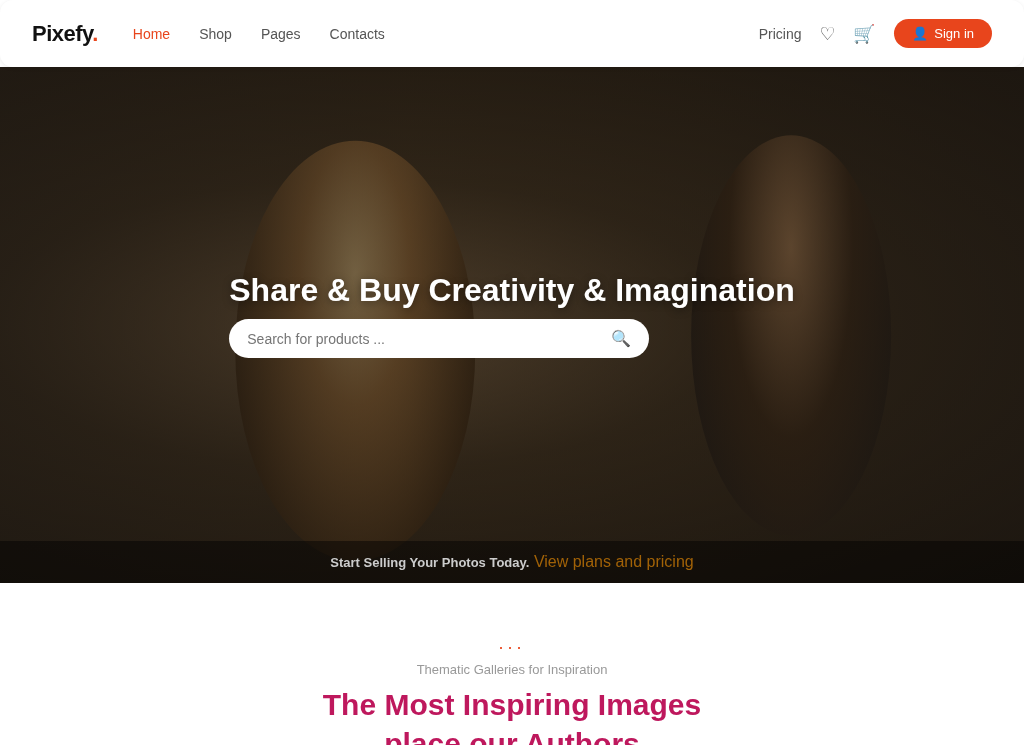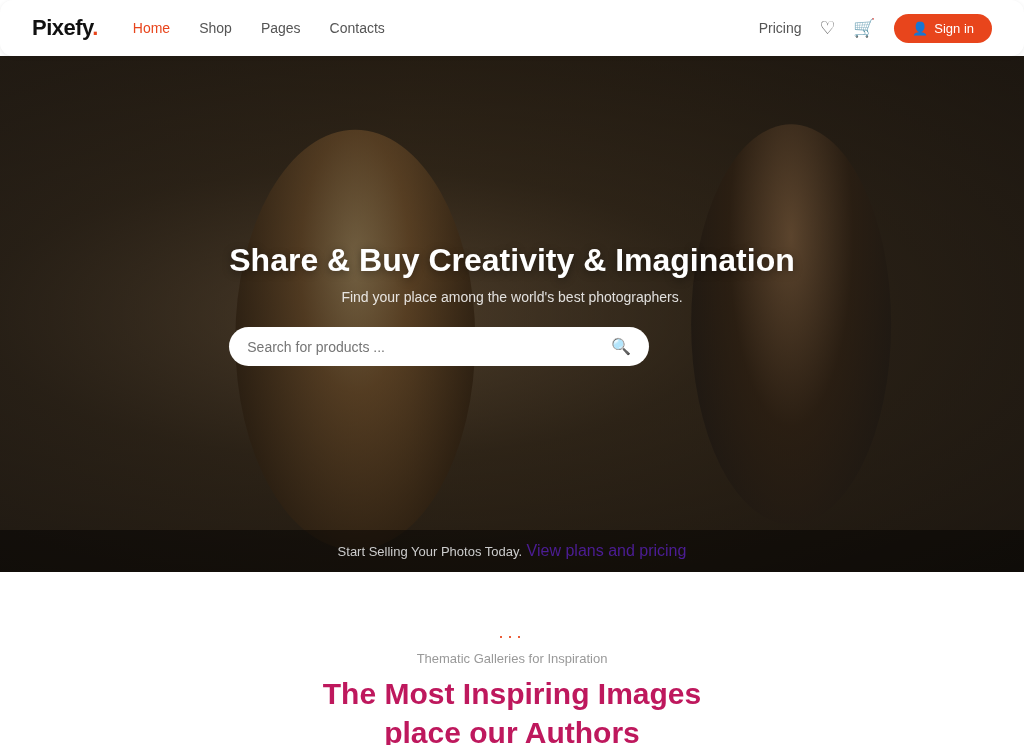--- a/index.html
+++ b/index.html
@@ -4,21 +4,21 @@
   <style>
     * { box-sizing: border-box; margin: 0; padding: 0; }
     body { font-family: 'Segoe UI', Arial, sans-serif; background: #fff; color: #333; }
 
     
     .navbar {
       display: flex;
       align-items: center;
       justify-content: space-between;
       padding: 0 32px;
-      height: 56px;
+      height: 67px;
       background: #fff;
       box-shadow: 0 1px 4px rgba(0,0,0,0.08);
       position: relative;
       z-index: 10;
       border-radius: 13px;
     }
     .navbar-left { display: flex; align-items: center; gap: 28px; }
     .logo { font-size: 22px; font-weight: 700; color: #111; letter-spacing: -0.5px; }
     .logo span { color: #e8451c; }
     .nav-links { display: flex; gap: 22px; }
@@ -142,22 +142,22 @@
     .hero-footer {
       position: absolute;
       bottom: 0;
       left: 0;
       right: 0;
       z-index: 2;
       background: rgba(0,0,0,0.45);
       padding: 12px;
       text-align: center;
     }
-    .hero-footer-text { font-size: 13px; color: #ccc; }
-    .hero-footer-link { color: #4c1d95; cursor: pointer; }
+    .hero-footer-text { font-size: 13px; color: #ccc; font-weight: bold; }
+    .hero-footer-link { color: #a16207; cursor: pointer; }
 
     
     .section {
       padding: 50px 32px 30px;
       text-align: center;
     }
     .section-dots { color: #e8451c; font-size: 18px; letter-spacing: 4px; margin-bottom: 8px; }
     .section-sub { font-size: 13px; color: #999; margin-bottom: 8px; text-align: center; }
     .section-title { font-size: 30px; font-weight: 700; color: #be185d; line-height: 1.3; margin-bottom: 30px; }
 
@@ -220,21 +220,20 @@
 </nav>
 
 <section class="hero">
   <div class="hero-photo"></div>
   <div class="hero-person-left"></div>
   <div class="hero-person-right"></div>
   <div class="hero-bg"></div>
 
   <div class="hero-content">
     <h1 class="hero-title">Share &amp; Buy Creativity &amp; Imagination</h1>
-    <p class="hero-subtitle">Find your place among the world's best photographers.</p>
     <div class="hero-search">
       <input type="text" placeholder="Search for products ..." style="">
       <span class="hero-search-icon">🔍</span>
     </div>
   </div>
 
   <div class="hero-footer">
     <span class="hero-footer-text">Start Selling Your Photos Today.</span>
     <span> </span>
     <span class="hero-footer-link">View plans and pricing</span>

